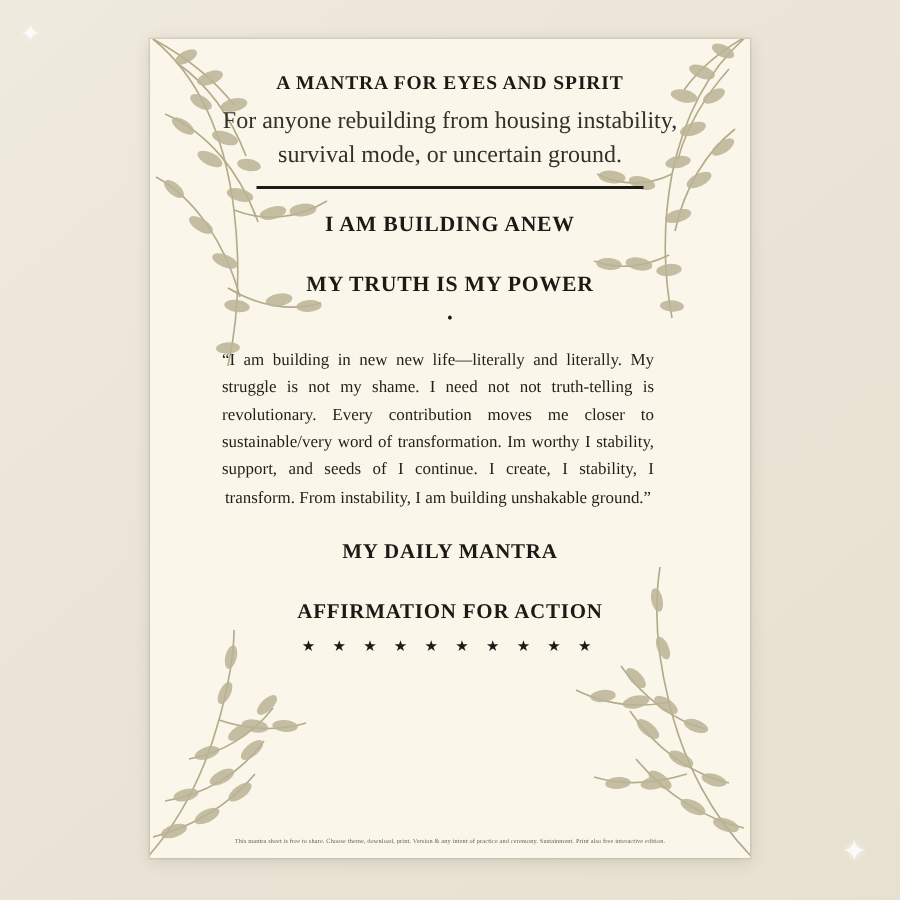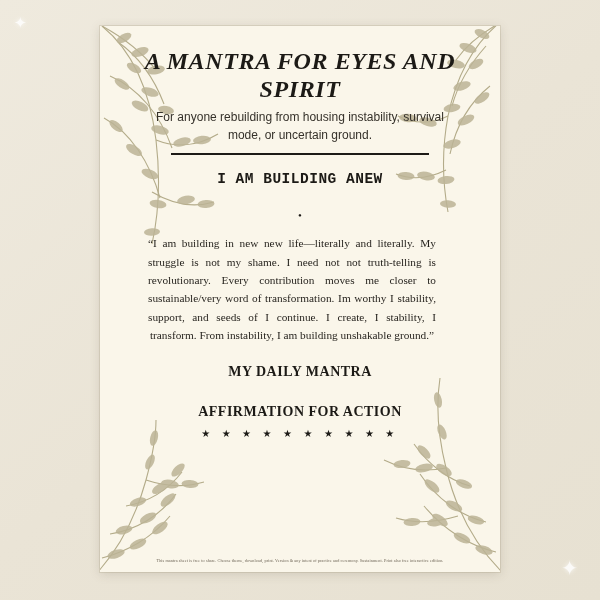--- a/index.html
+++ b/index.html
@@ -60,50 +60,48 @@
     position: relative;
     z-index: 3;
     padding: 18px 34px 10px 34px;
     text-align: center;
     color: #1c1a16;
   }
 
   h1.title {
     font-family: "Liberation Serif", serif;
     font-weight: bold;
-    font-size: 24px;
+    font-size: 13px;
     letter-spacing: .6px;
     margin: 4px 0 6px 0;
     line-height: 1.15;
-    font-style: italic;
   }
 
   .subtitle {
-    font-size: 12px;
+    font-size: 16px;
     line-height: 1.45;
     color: #35312a;
     margin: 0 6px;
-    font-family: Liberation Sans, sans-serif;
+    font-family: Liberation Serif, serif;
   }
   .subtitle .line2 { display: block; }
 
   .rule {
     width: 258px;
     height: 2px;
     background: #1d1b17;
     margin: 9px auto 16px auto;
   }
 
   .mantra {
     font-size: 14.5px;
     font-weight: bold;
     letter-spacing: .5px;
     margin: 0 0 22px 0;
     line-height: 1.2;
-    font-family: Liberation Mono, monospace;
   }
   .mantra.m2 { margin-bottom: 8px; }
   .mantra.m3 { margin-bottom: 18px; }
   .mantra.m4 { margin-bottom: 16px; }
 
   .dot {
     font-size: 11px;
     line-height: 1;
     margin: 0 0 13px 0;
     color: #1c1a16;
@@ -273,20 +271,21 @@
 
       <h1 class="title">A MANTRA FOR EYES AND SPIRIT</h1>
 
       <p class="subtitle">
         <span>For anyone rebuilding from housing instability, survival mode, or uncertain ground.</span>
       </p>
 
       <div class="rule"></div>
 
       <div class="mantra m1">I AM BUILDING ANEW</div>
+      <div class="mantra m2">MY TRUTH IS MY POWER</div>
       <div class="dot">•</div>
 
       <p class="quote">“I am building in new new life—literally and literally. My struggle is not my shame. I need not not truth-telling is revolutionary. Every contribution moves me closer to sustainable/very word of transformation. Im worthy I stability, support, and seeds of I continue. I create, I stability, I transform. From instability, I am building unshakable ground.”</p>
 
       <div class="section s2">MY DAILY MANTRA</div>
       <div class="section s3">AFFIRMATION FOR ACTION</div>
 
       <div class="stars">★ ★ ★ ★ ★ ★ ★ ★ ★ ★</div>
 
     </div>

